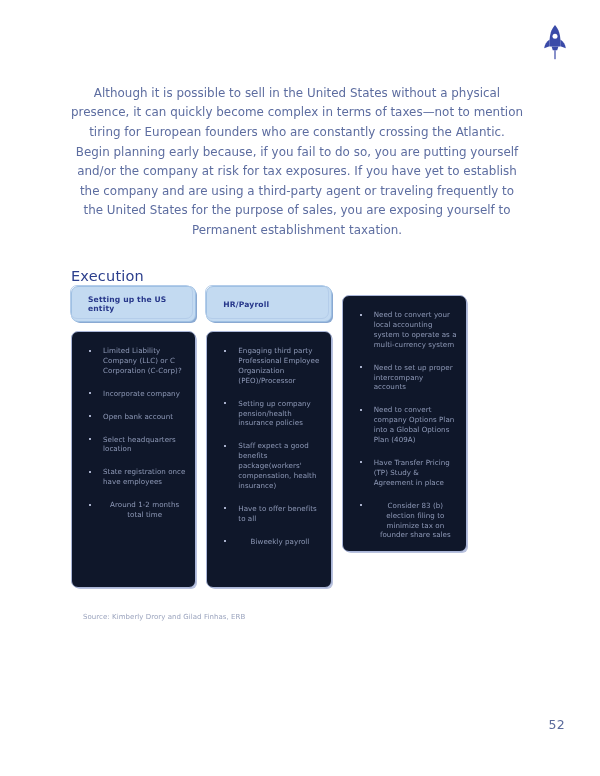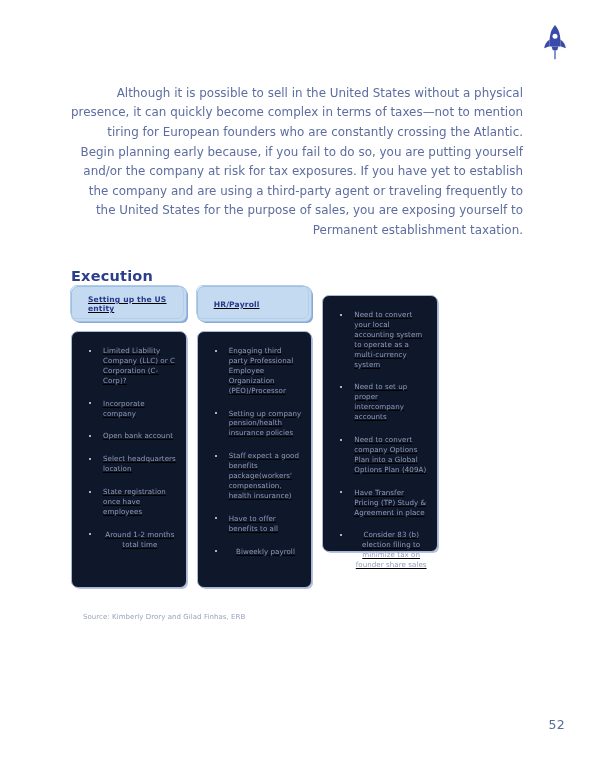--- a/index.html
+++ b/index.html
@@ -33,43 +33,42 @@
   
   .intro {
     position: absolute;
     left: 71px;
     top: 72px;
     width: 452px;
     font-size: 11.9px;
     line-height: 19.6px;
     color: #5d6da0;
     letter-spacing: 0.02px;
-    text-align: right;
+    text-align: center;
   }
 
   
   .section-title {
     position: absolute;
     left: 71px;
     top: 256px;
     font-size: 14.5px;
-    font-weight: bold;
+    font-weight: normal;
     color: #2b3e8c;
     letter-spacing: 0.2px;
   }
 
   
   .cards {
     position: absolute;
     left: 71px;
     top: 286px;
-    width: 367px;
+    width: 396px;
     display: flex;
     gap: 10px;
-    text-decoration: underline;
   }
   .card {
     width: 144px;
     display: flex;
     flex-direction: column;
   }
 
   .card-header {
     position: relative;
     height: 36px;

